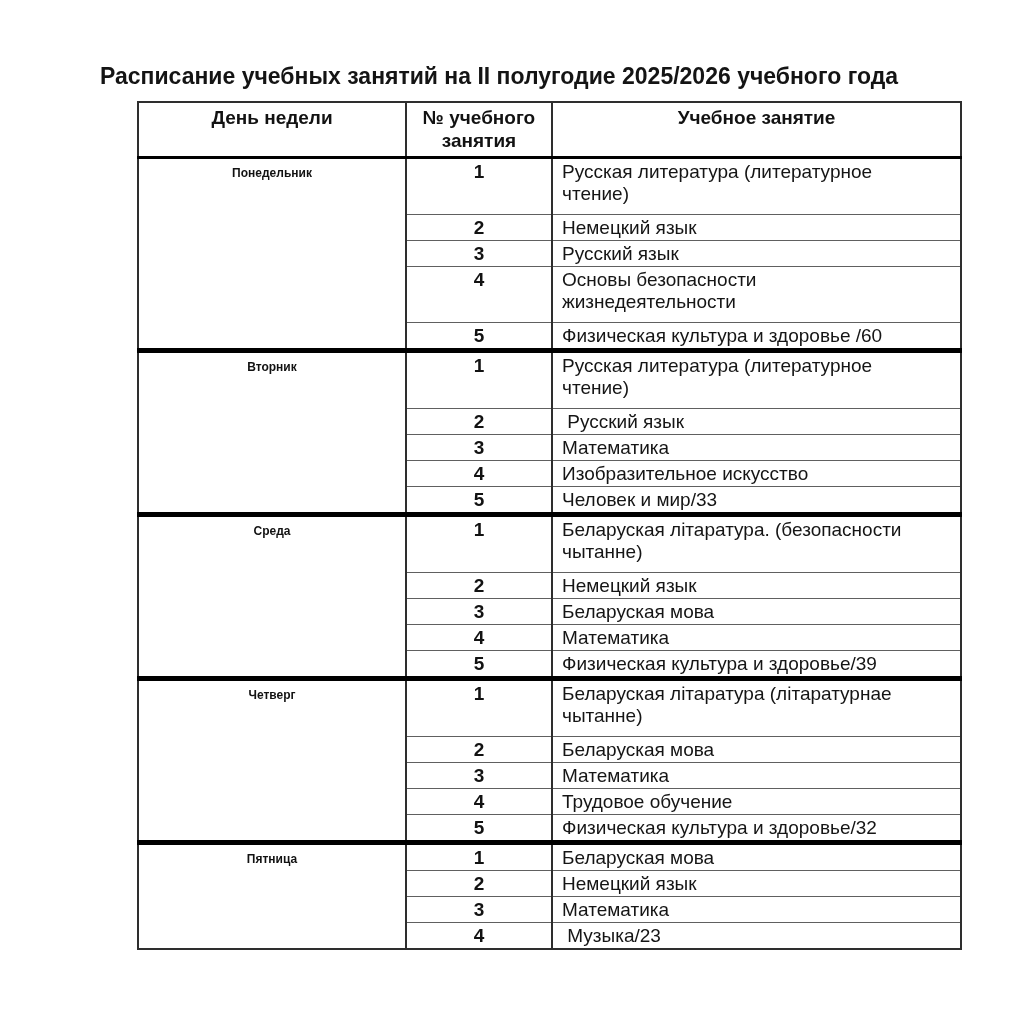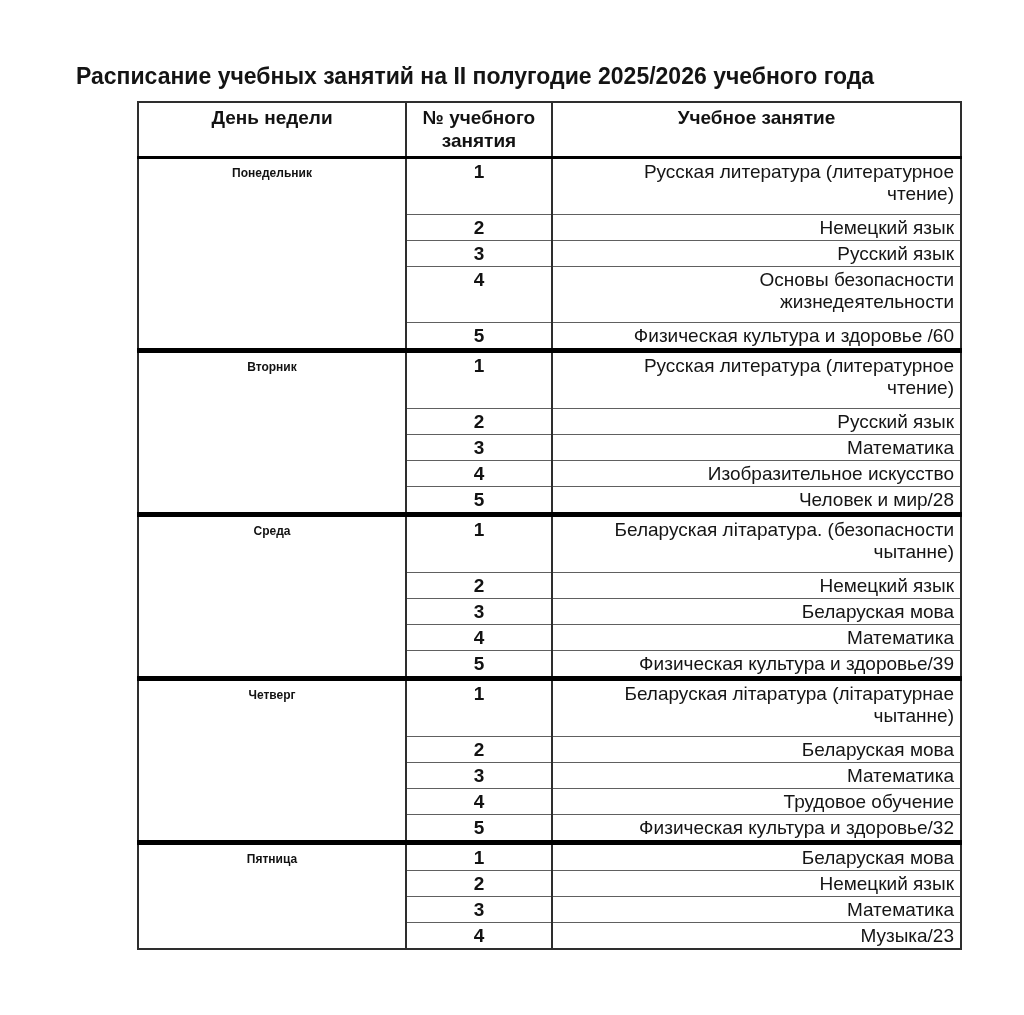--- a/index.html
+++ b/index.html
@@ -12,21 +12,21 @@
     overflow: hidden;
   }
   .page {
     position: relative;
     width: 1024px;
     height: 1015px;
     background: #ffffff;
   }
   .title-block {
     width: 800px;
-    margin-left: 75px;
+    margin-left: 99px;
     padding-top: 62px;
     text-align: center;
     font-weight: bold;
     font-size: 23px;
     line-height: 29px;
     color: #141414;
   }
   .subtitle {
     text-align: center;
     font-weight: bold;
@@ -73,21 +73,21 @@
     font-size: 19px;
     line-height: 22px;
     font-weight: bold;
     text-align: center;
     padding: 2px 4px 1px 4px;
     color: #121212;
   }
   .subj-cell {
     font-size: 19px;
     line-height: 22px;
-    text-align: right;
+    text-align: left;
     padding: 2px 6px 1px 9px;
     white-space: pre-wrap;
     color: #151515;
   }
   .subj-cell.tall { padding-bottom: 9px; }
   
   tr.inner td { border-top: 1.5px solid #606060; }
   
   tr.day-start td { border-top: 5px solid #000000; }
   tr.day-start.first td { border-top: 0; }
@@ -151,21 +151,21 @@
       <tr class="inner">
         <td class="num-cell">3</td>
         <td class="subj-cell">Математика</td>
       </tr>
       <tr class="inner">
         <td class="num-cell">4</td>
         <td class="subj-cell">Изобразительное искусство</td>
       </tr>
       <tr class="inner">
         <td class="num-cell">5</td>
-        <td class="subj-cell">Человек и мир/28</td>
+        <td class="subj-cell">Человек и мир/33</td>
       </tr>
 
       <tr class="day-start">
         <td class="day-cell" rowspan="5">Среда</td>
         <td class="num-cell">1</td>
         <td class="subj-cell tall">Беларуская літаратура. (безопасности
 чытанне)</td>
       </tr>
       <tr class="inner">
         <td class="num-cell">2</td>

